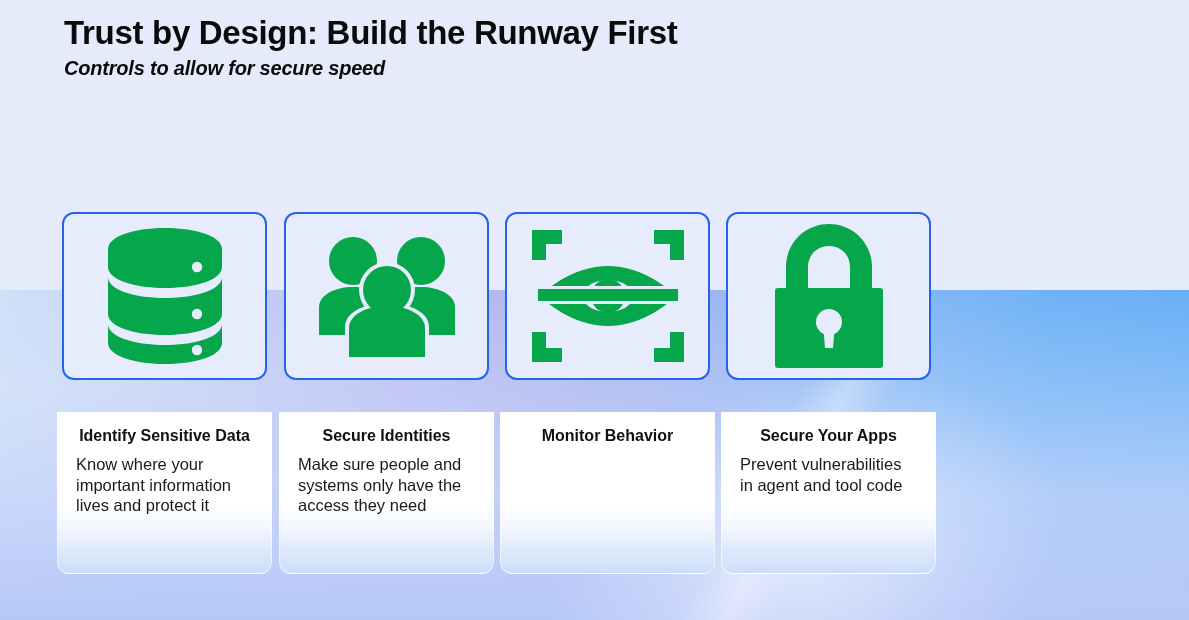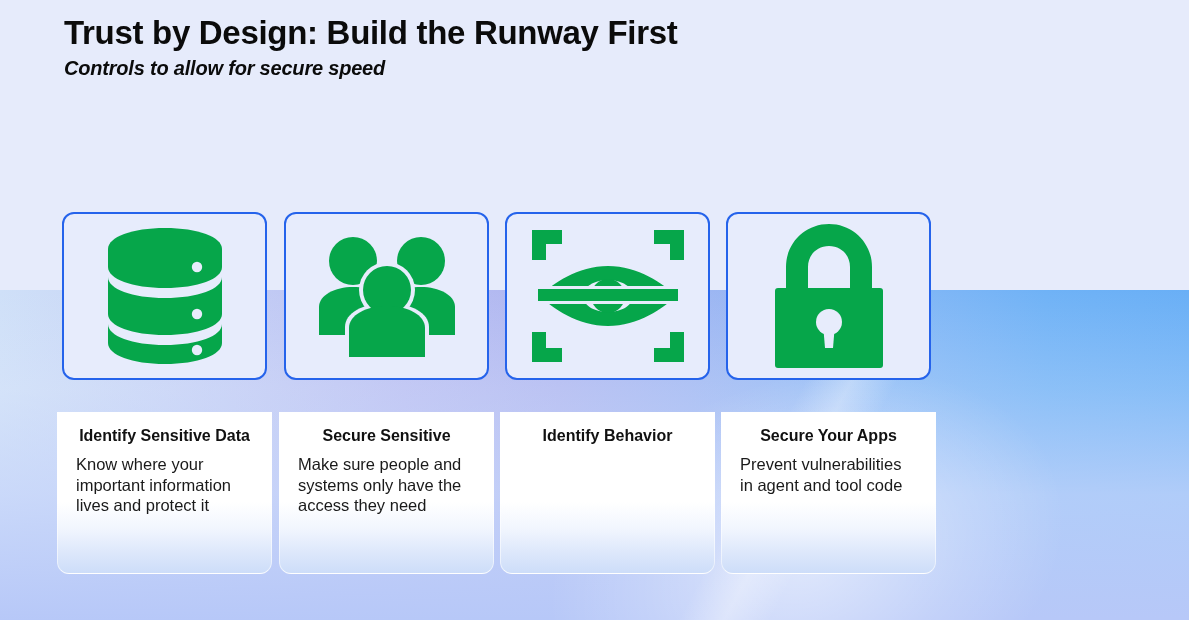--- a/index.html
+++ b/index.html
@@ -228,21 +228,21 @@
               <path d="M26 122 L26 92 C26 78 44 68 68 68 C92 68 110 78 110 92 L110 122 Z"></path>
             </g>
             <g fill="#06A64A">
               <circle cx="68" cy="55" r="24"></circle>
               <path d="M30 122 L30 93 C30 80 47 71 68 71 C89 71 106 80 106 93 L106 122 Z"></path>
             </g>
           </svg>
         </span>
       </div>
       <div class="text-card">
-        <p class="card-title">Secure Sensitive</p>
+        <p class="card-title">Secure Identities</p>
         <p class="card-body">Make sure people and systems only have the access they need</p>
       </div>
     </div>
 
     <div class="pillar" style="left:505px;">
       <div class="icon-box">
         <span>
           <svg width="156" height="136" viewBox="0 0 156 136" aria-hidden="true">
             <g fill="#06A64A">
 
@@ -258,21 +258,21 @@
 
               <rect x="8" y="61" width="140" height="12"></rect>
             </g>
 
             <rect x="8" y="73" width="140" height="3" fill="#E7ECFC"></rect>
             <rect x="8" y="58" width="140" height="3" fill="#E7ECFC"></rect>
           </svg>
         </span>
       </div>
       <div class="text-card">
-        <p class="card-title">Identify Behavior</p>
+        <p class="card-title">Monitor Behavior</p>
       </div>
     </div>
 
     <div class="pillar" style="left:726px;">
       <div class="icon-box">
         <span>
           <svg width="124" height="144" viewBox="0 0 124 144" aria-hidden="true">
             <g fill="#06A64A">
 
               <path d="M62 0 C38 0 19 19 19 43 L19 76 L41 76 L41 43 C41 31 50 22 62 22 C74 22 83 31 83 43 L83 76 L105 76 L105 43 C105 19 86 0 62 0 Z"></path>

